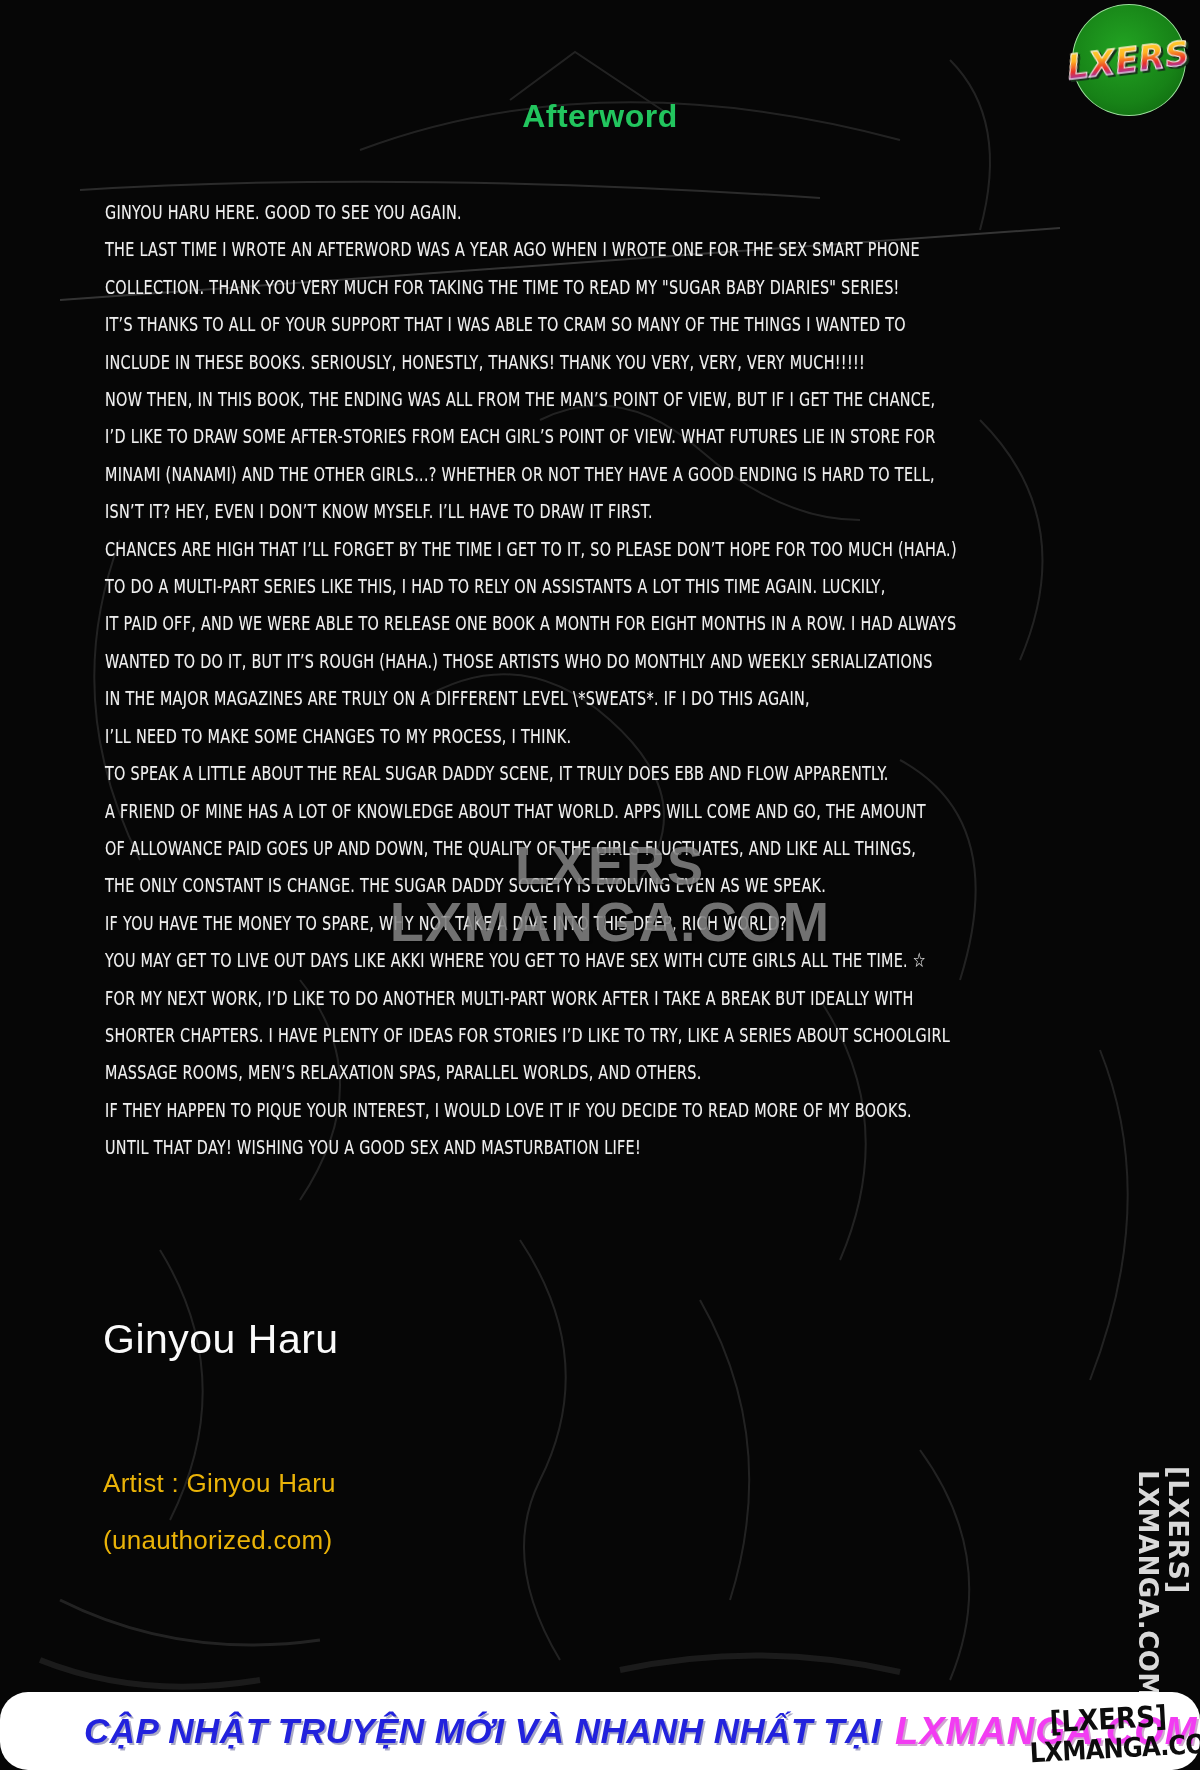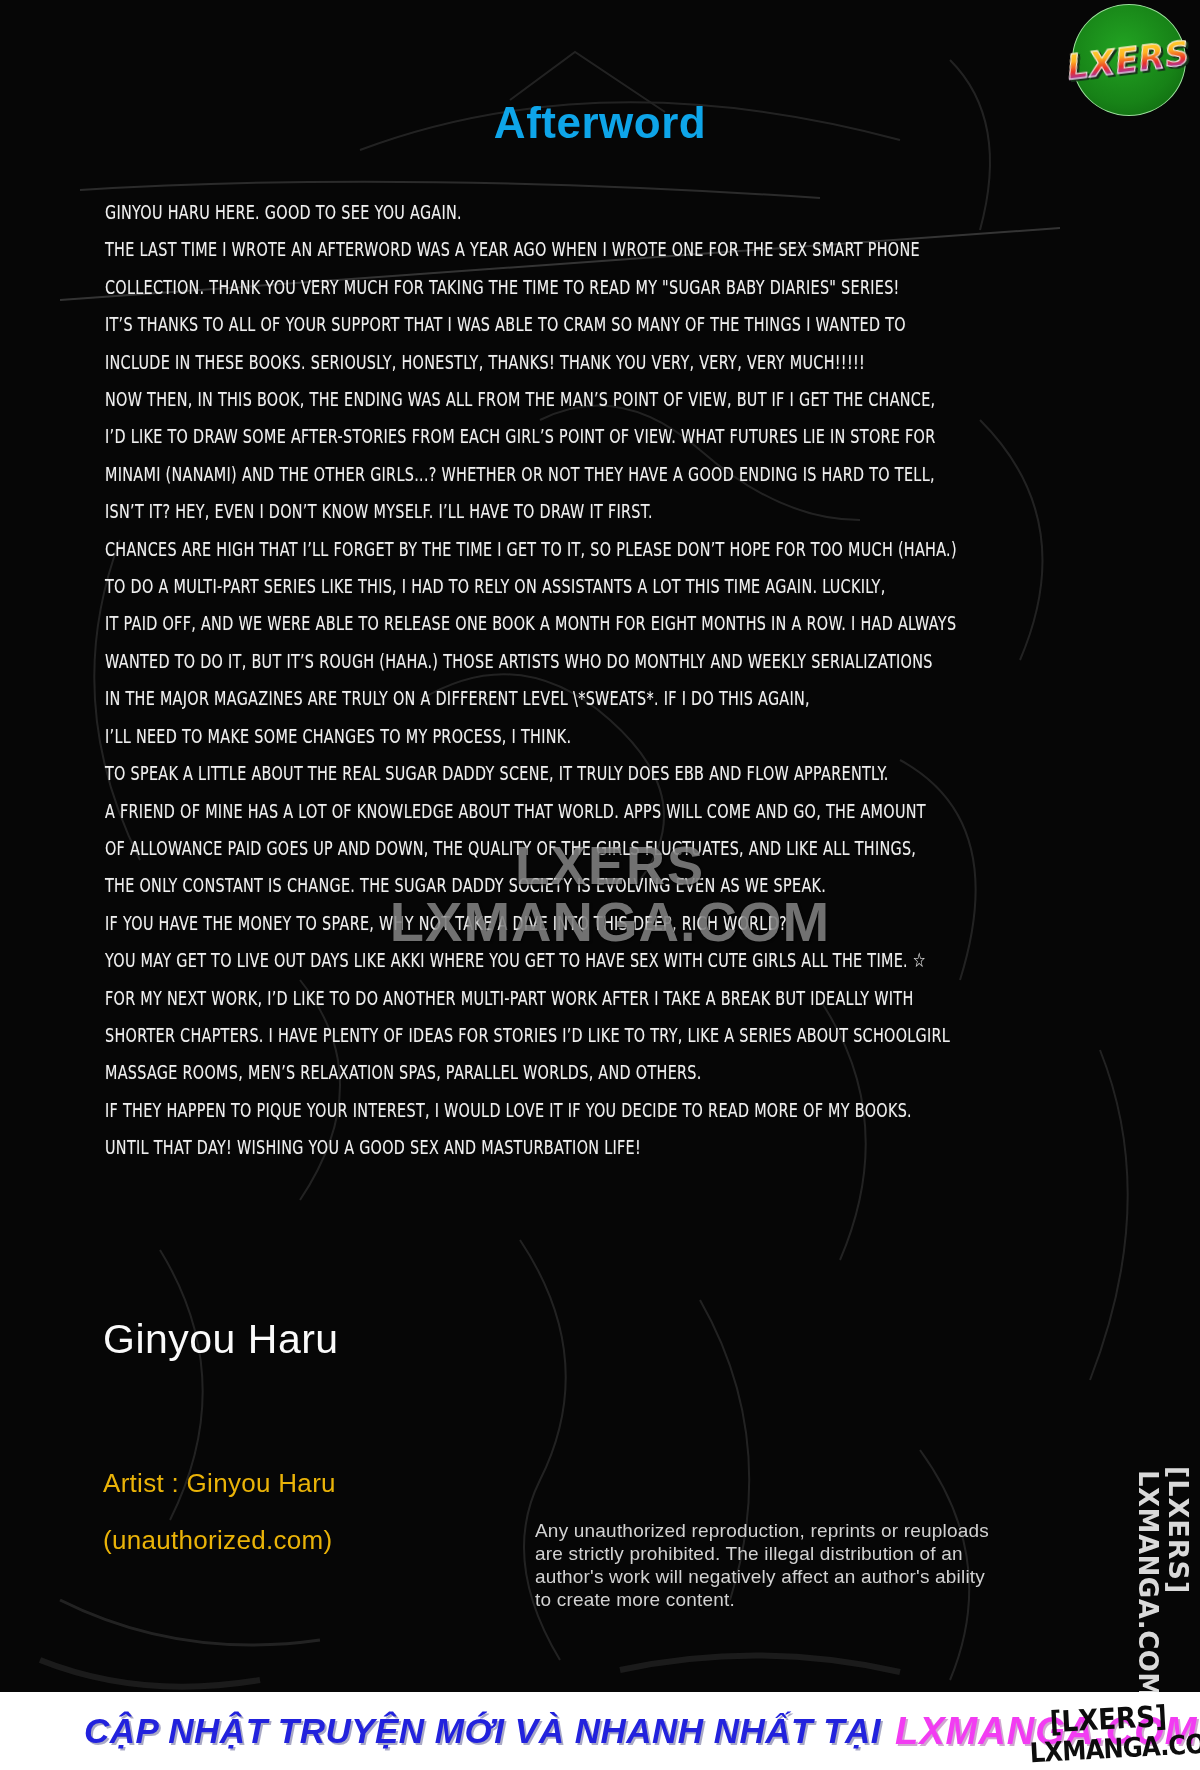--- a/index.html
+++ b/index.html
@@ -18,21 +18,21 @@
   .logo span{
     font-family:"DejaVu Sans",sans-serif;font-weight:bold;font-style:italic;font-size:33px;
     letter-spacing:1px;transform:rotate(-7deg);
     background:linear-gradient(180deg,#ffe13a 0%,#ffb21f 35%,#e8302a 62%,#8a3bd6 88%,#3a4ad6 100%);
     -webkit-background-clip:text;background-clip:text;color:transparent;
     -webkit-text-stroke:1px #f2f2f2;
     filter:drop-shadow(2px 2px 0 #16321a);
   }
   .title{
     position:absolute;top:98px;left:0;width:100%;text-align:center;
-    color:#0ea5e9;font-size:44px;font-weight:bold;letter-spacing:0.5px;
+    color:#22c55e;font-size:32px;font-weight:bold;letter-spacing:0.5px;
   }
   .bodytext{
     position:absolute;left:105px;top:194px;
     color:#efefef;font-family:"DejaVu Sans",sans-serif;
     font-size:20px;line-height:37.4px;letter-spacing:0.4px;white-space:nowrap;
     transform:scaleX(0.72);transform-origin:left top;
     text-shadow:0 0 1px rgba(255,255,255,0.35);
   }
   .watermark-center{
     position:absolute;left:330px;top:836px;width:560px;text-align:center;
@@ -57,21 +57,21 @@
   .side-stamp{
     position:absolute;top:1466px;right:6px;height:250px;
     writing-mode:vertical-rl;color:#d9d9d9;font-weight:bold;
     font-family:"DejaVu Sans",sans-serif;
     display:flex;flex-direction:column;align-items:flex-start;
   }
   .side-stamp .s1{font-size:27px;letter-spacing:1px;}
   .side-stamp .s2{font-size:26px;letter-spacing:0.5px;margin-top:4px;}
   .banner{
     position:absolute;left:0;bottom:0;width:1200px;height:78px;background:#ffffff;
-    display:flex;align-items:center;
+    display:flex;align-items:center;border-radius:28px;
   }
   .banner .msg{
     margin-left:84px;font-style:italic;font-weight:bold;font-size:35px;
     color:#2222dd;letter-spacing:0.5px;white-space:nowrap;
     text-shadow:2px 2px 0 rgba(10,10,90,0.35);
   }
   .banner .site{
     margin-left:14px;font-style:italic;font-weight:bold;font-size:38px;
     color:#f23cf2;letter-spacing:1px;white-space:nowrap;
     text-shadow:2px 2px 0 rgba(120,0,120,0.35);
@@ -158,26 +158,20 @@
   </div>
 
   <div class="signature">Ginyou Haru</div>
 
   <div class="credits">
     <div>Artist : Ginyou Haru</div>
     <div class="gap"></div>
     <div>(unauthorized.com)</div>
   </div>
 
-  <div class="legal">
-    <div>Any unauthorized reproduction, reprints or reuploads</div>
-    <div>are strictly prohibited. The illegal distribution of an</div>
-    <div>author's work will negatively affect an author's ability</div>
-    <div>to create more content.</div>
-  </div>
 
   <div class="side-stamp">
     <span class="s1">[LXERS]</span>
     <span class="s2">LXMANGA.COM</span>
   </div>
 
   <div class="banner">
     <span class="msg">CẬP NHẬT TRUYỆN MỚI VÀ NHANH NHẤT TẠI</span>
     <span class="site">LXMANGA.COM</span>
     <div class="banner-stamp">

